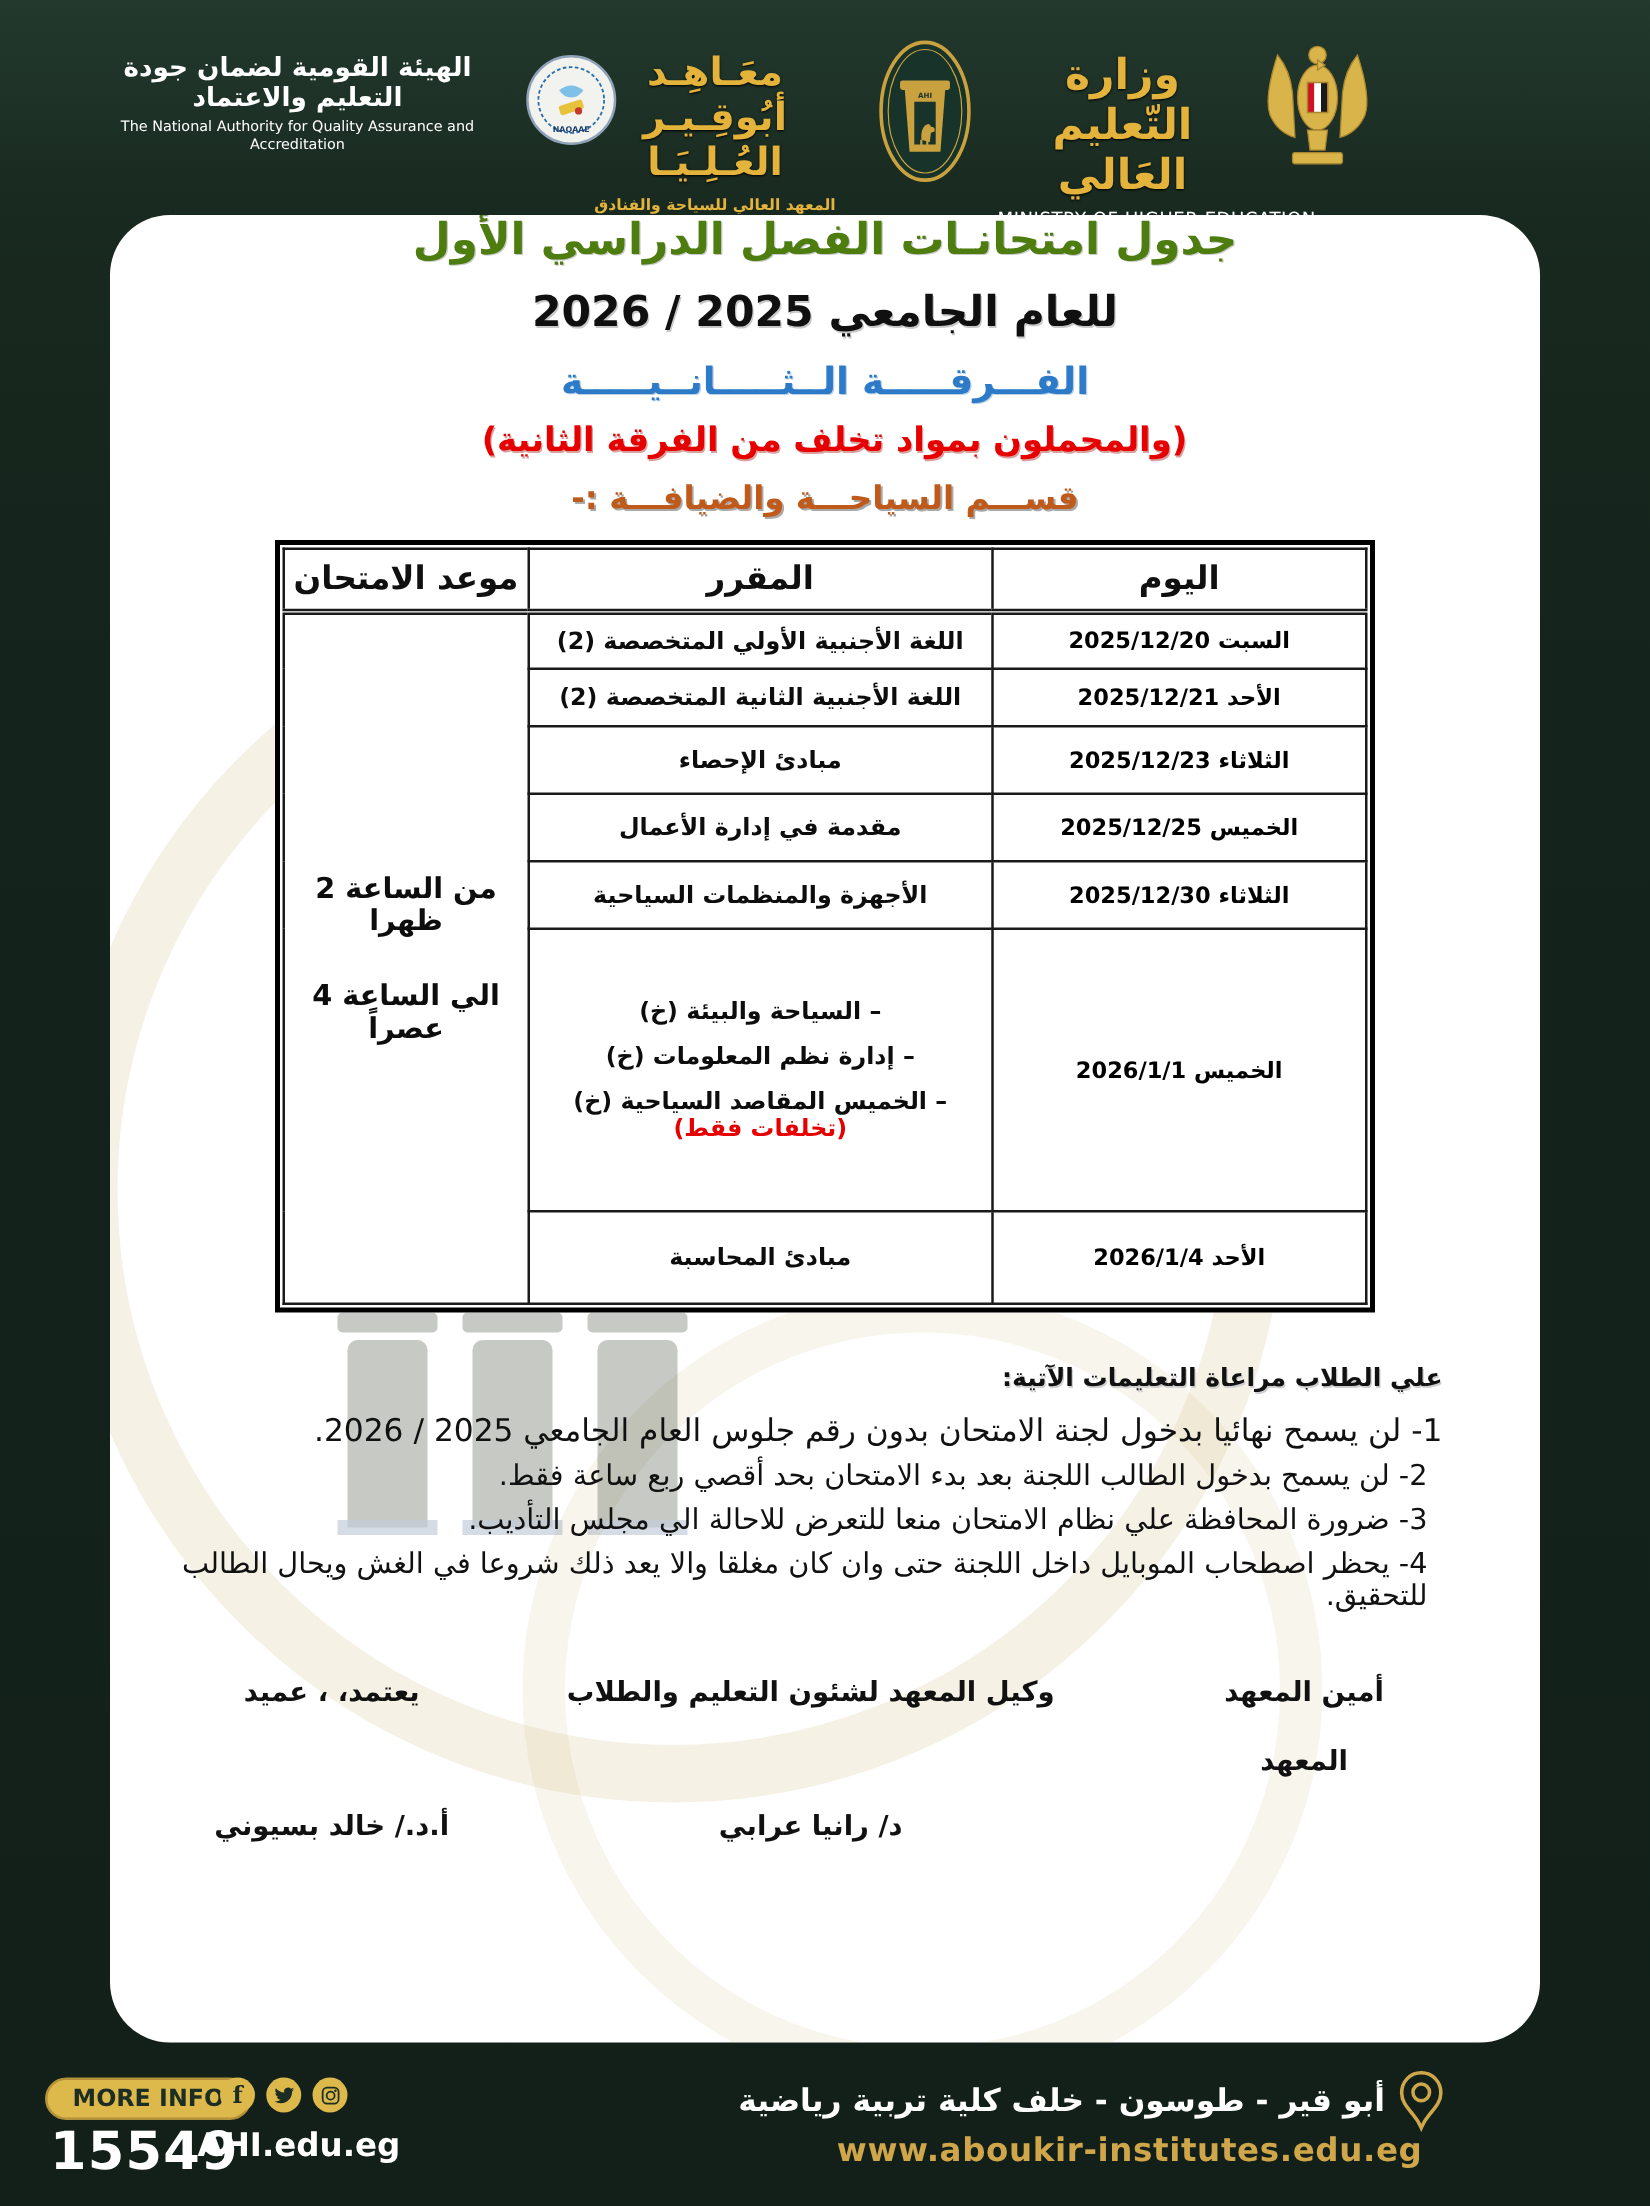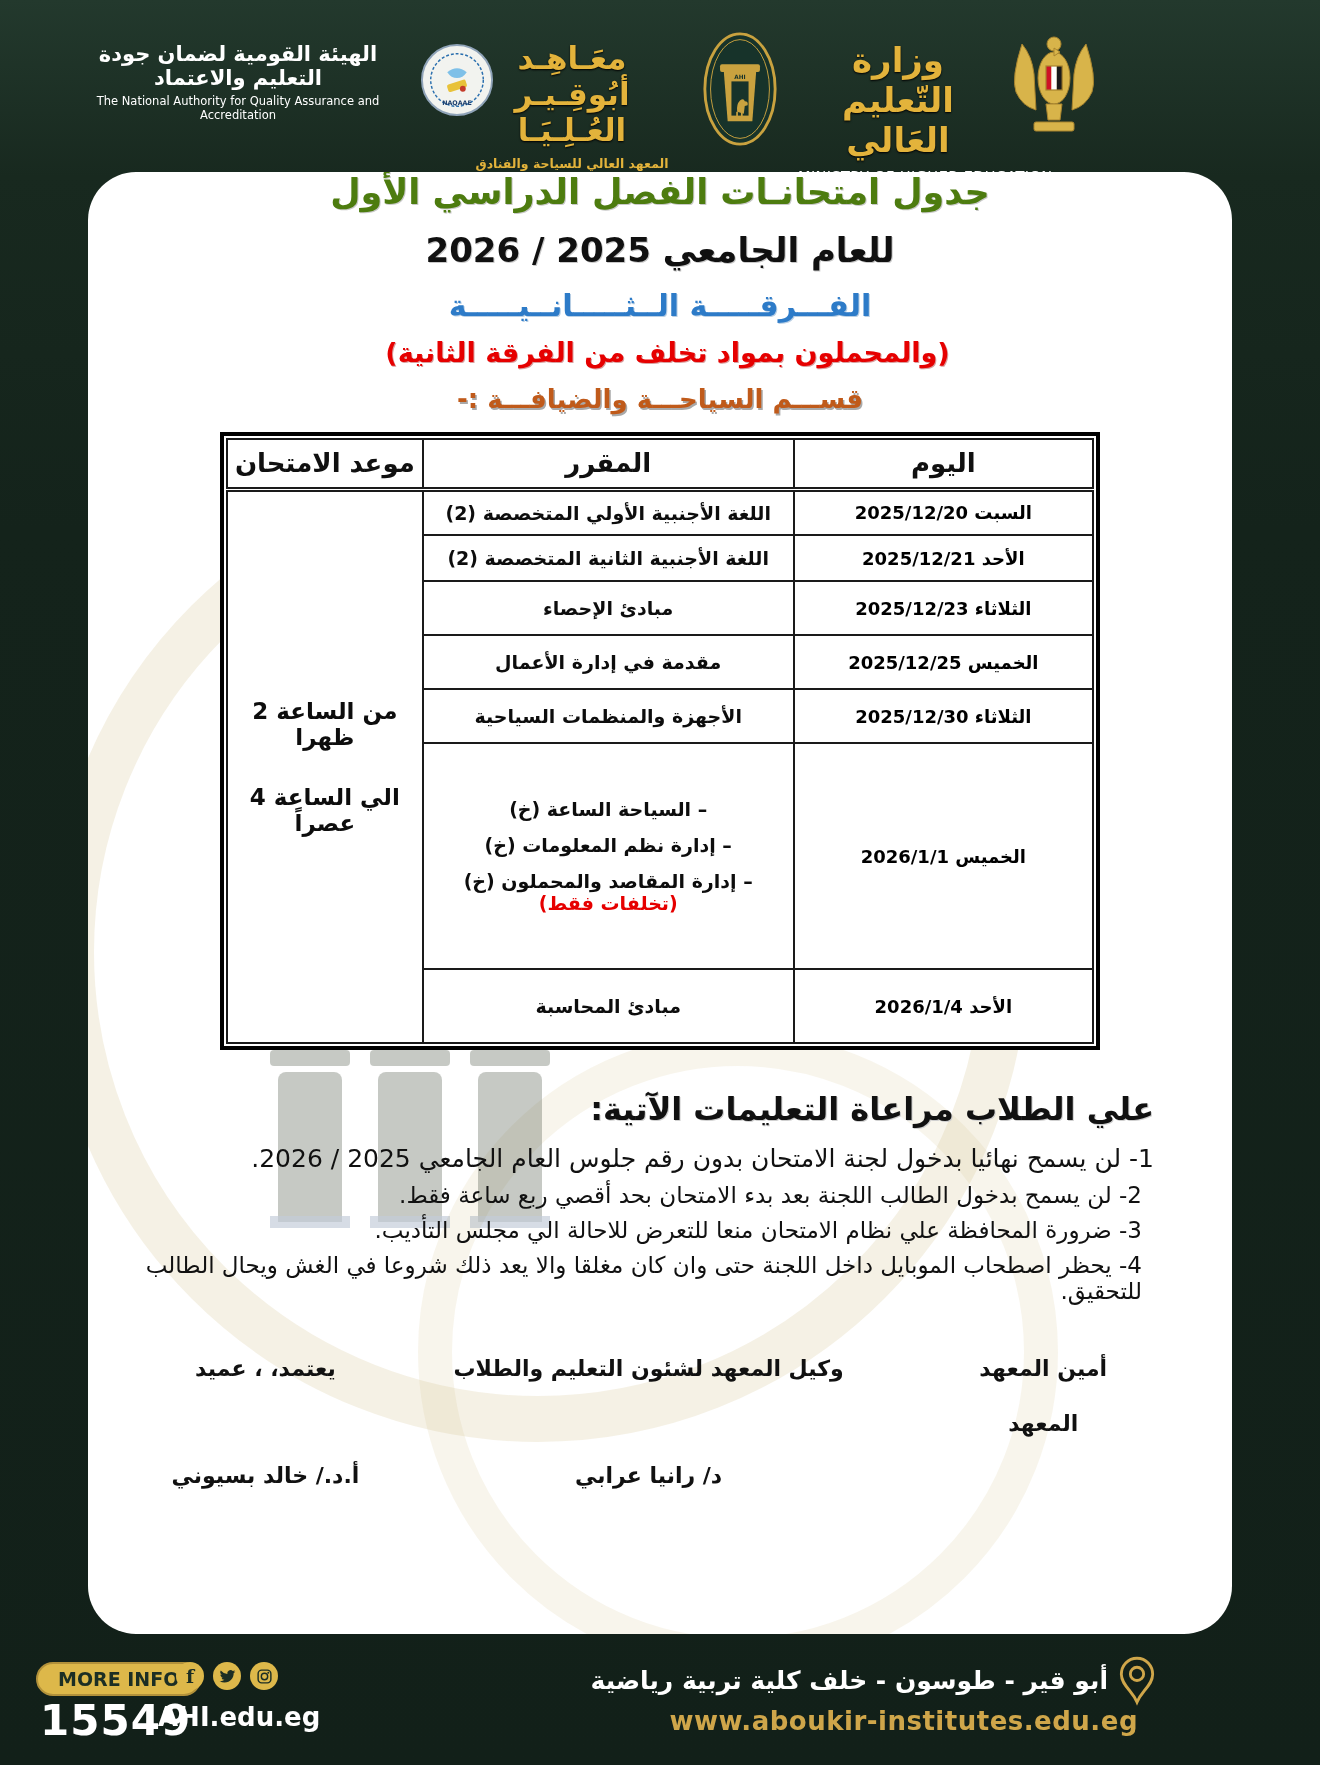--- a/index.html
+++ b/index.html
@@ -63,21 +63,21 @@
   tr.r-mid td { height:54px; }
   tr.r-big td { height:226px; }
   tr.r-last td { height:74px;border-radius:12px; }
   .course-line { display:block; margin:14px 0; }
   .red-note { color:#e60000; font-weight:bold; }
   .time-line { display:block; }
   .time-gap { margin-top:34px; }
 
   
   .instructions { position:relative; z-index:2; direction:rtl; padding:0 78px 0 40px; color:#111; }
-  .inst-head { margin-top:40px; font-size:32px; font-weight:bold; text-shadow:1px 1px 0 #cfcfcf;text-align:right; }
+  .inst-head { margin-top:40px; font-size:20px; font-weight:bold; text-shadow:1px 1px 0 #cfcfcf;text-align:right; }
   .inst-item1 { margin-top:16px; font-size:25px; }
   .inst-item { margin-top:9px; font-size:23px; padding-right:12px; }
 
   
   .sigs { position:relative; z-index:2; direction:rtl; display:flex; margin-top:52px; color:#111; }
   .sig-col { text-align:center; font-weight:bold; font-size:22px; }
   .sig-1 { width:33%; }
   .sig-2 { width:36%; }
   .sig-3 { width:31%; }
   .sig-sub { margin-top:30px; }
@@ -214,23 +214,23 @@
             <td class="day">الخميس 2025/12/25</td>
             <td class="course">مقدمة في إدارة الأعمال</td>
           </tr>
           <tr class="r-mid">
             <td class="day">الثلاثاء 2025/12/30</td>
             <td class="course">الأجهزة والمنظمات السياحية</td>
           </tr>
           <tr class="r-big">
             <td class="day">الخميس 2026/1/1</td>
             <td class="course">
-              <span class="course-line">– السياحة الساعة (خ)</span>
+              <span class="course-line">– السياحة والبيئة (خ)</span>
               <span class="course-line">– إدارة نظم المعلومات (خ)</span>
-              <span class="course-line"><span>– إدارة المقاصد والمحملون (خ) </span><span class="red-note">(تخلفات فقط)</span></span>
+              <span class="course-line"><span>– الخميس المقاصد السياحية (خ) </span><span class="red-note">(تخلفات فقط)</span></span>
             </td>
           </tr>
           <tr class="r-last">
             <td class="day">الأحد 2026/1/4</td>
             <td class="course">مبادئ المحاسبة</td>
           </tr>
         </tbody>
           </table>
       </div>
 

